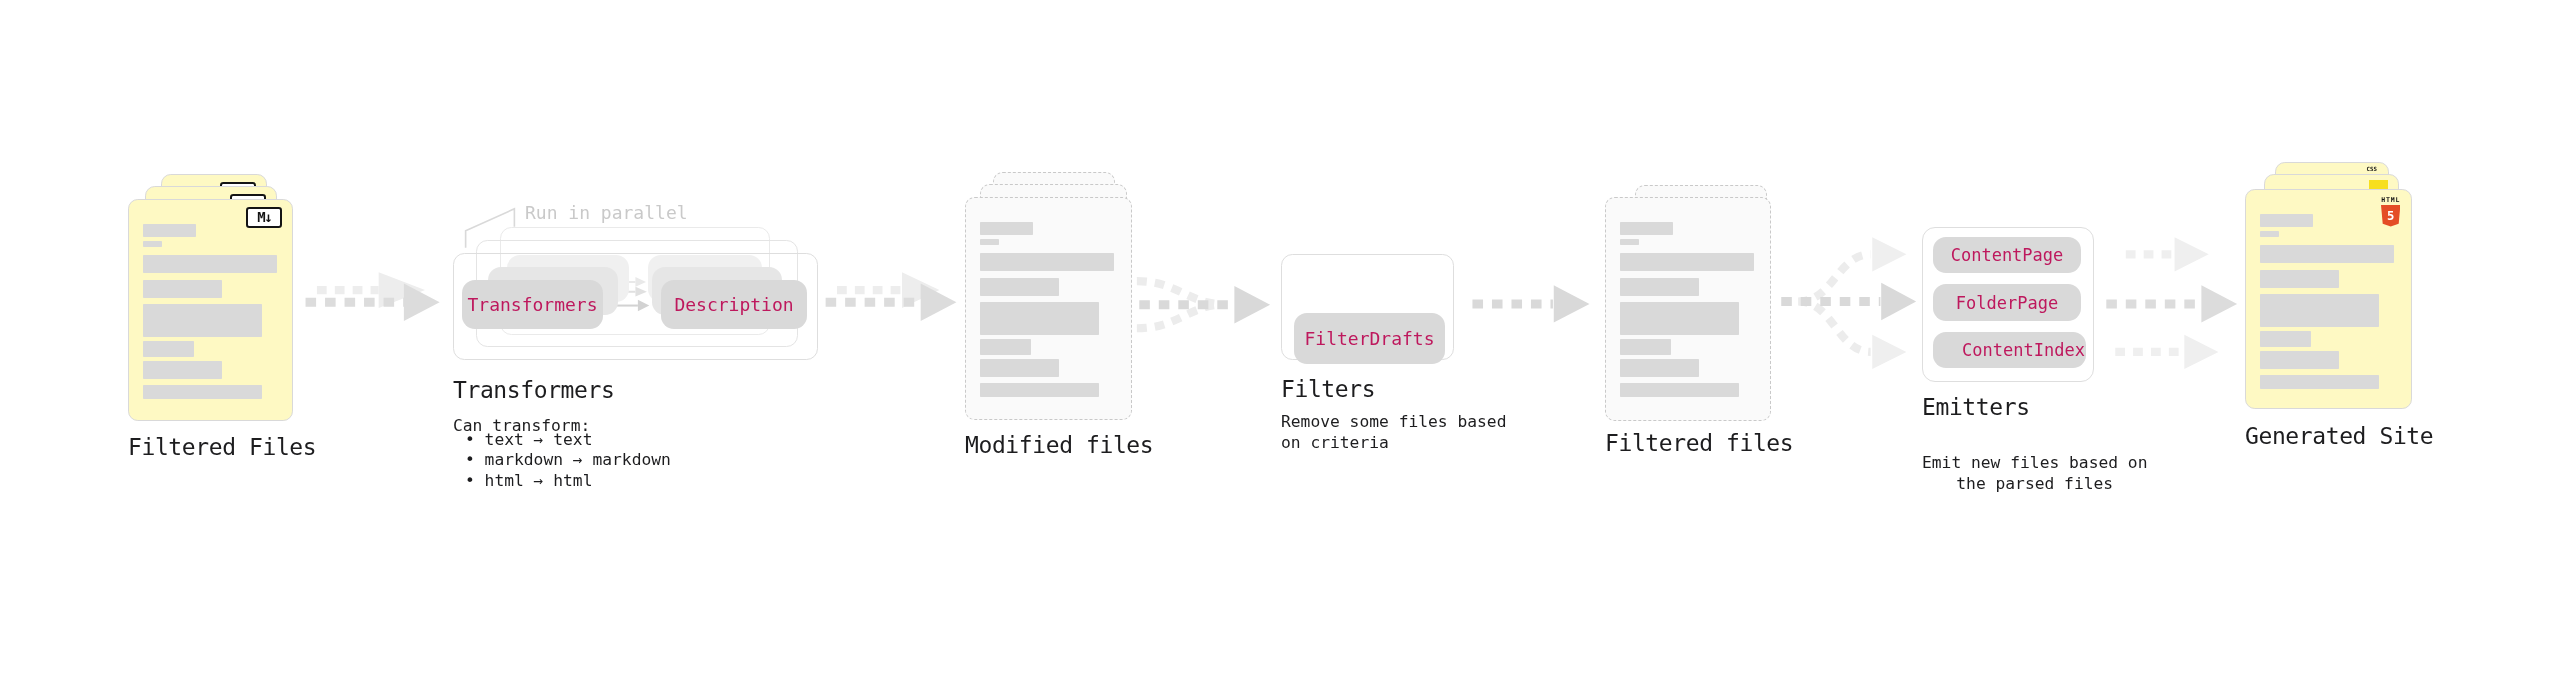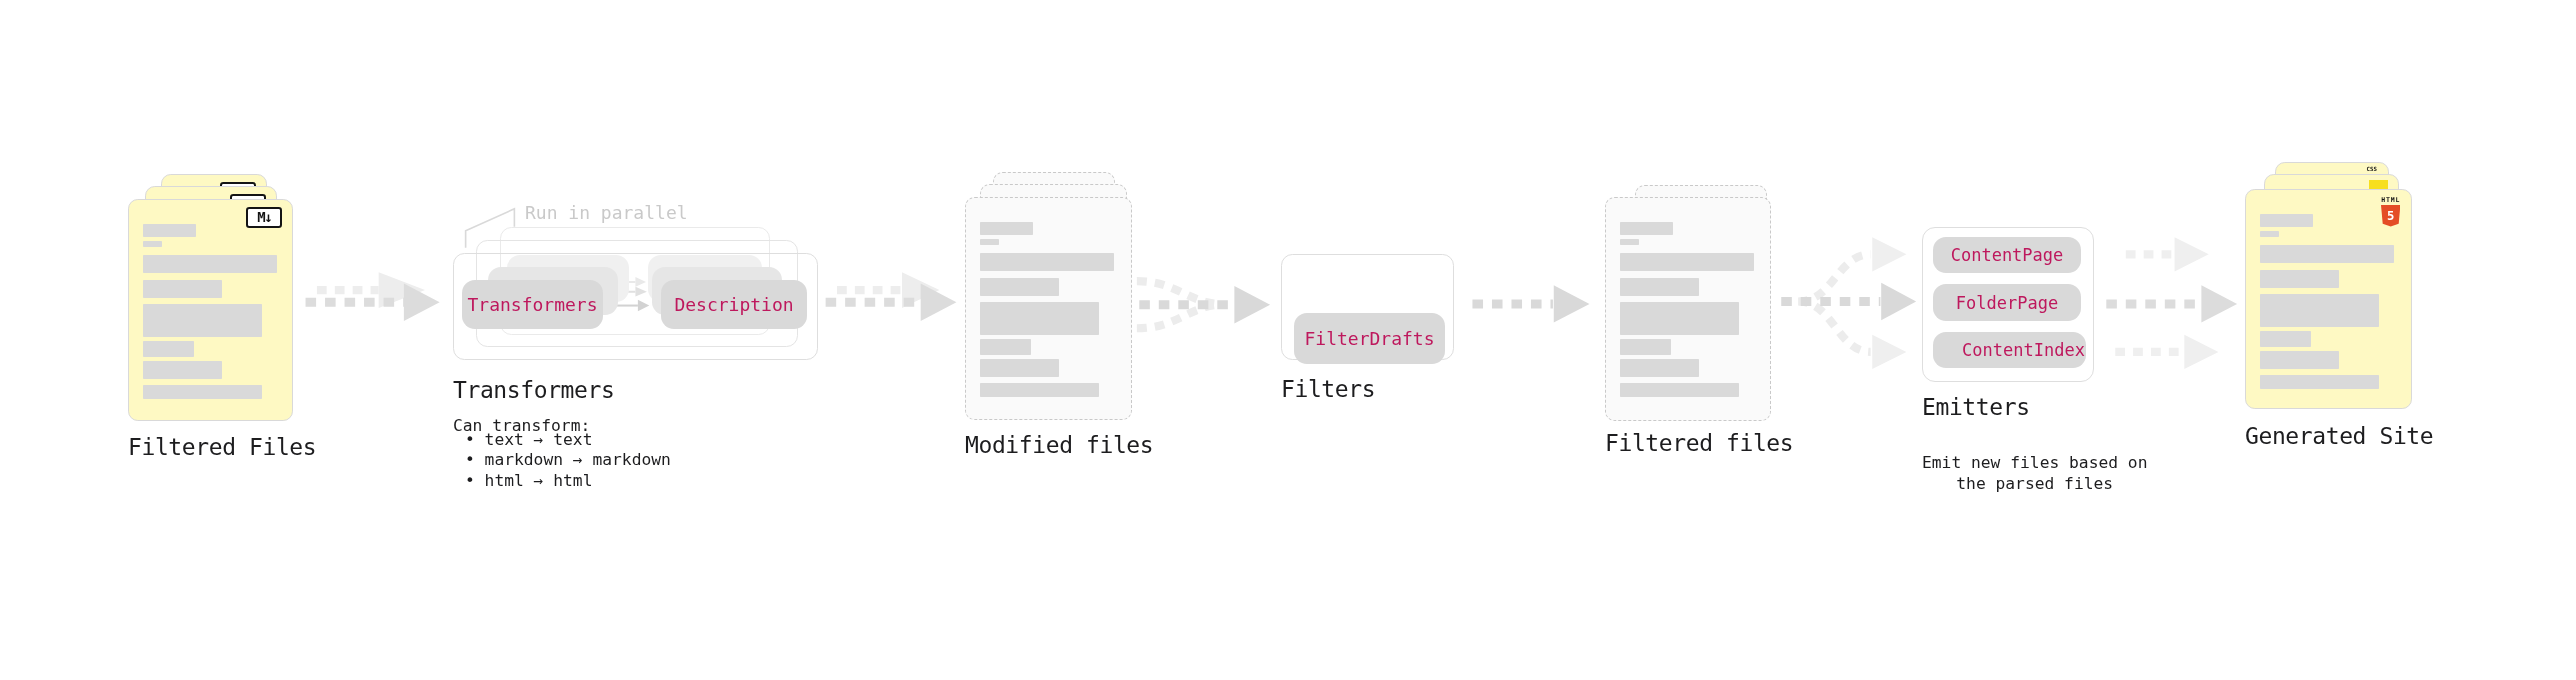--- a/index.html
+++ b/index.html
@@ -170,20 +170,22 @@
           <div class="bar" style="top: 161px; width: 79px; height: 18px;"></div>
           <div class="bar" style="top: 185px; width: 119px; height: 14px;"></div>
         </div>
     </div>
   </div>
   <div class="h" style="left:965px;top:432px;">Modified files</div>
 
   <div class="frame filled" style="left:1281px;top:254px;width:173px;height:106px;"></div>
   <div class="pill" style="left:1294px;top:279px;width:151px;height:51px;margin-top:34px;">FilterDrafts</div>
   <div class="h" style="left:1281px;top:376px;">Filters</div>
+  <div class="sub" style="left:1281px;top:411px;">Remove some files based
+on criteria</div>
 
   <div>
     <div class="doc dashed" style="left:1635px;top:185px;width:132px;height:98px;"></div>
     <div class="doc dashed" style="left:1605px;top:197px;width:166px;height:224px;">
       <div class="doc-bars">
           <div class="bar" style="top: 24.4px; width: 53px; height: 12.2px;"></div>
           <div class="bar" style="top: 41px; width: 18.7px; height: 5.7px;"></div>
           <div class="bar" style="top: 55px; width: 134px; height: 18px;"></div>
           <div class="bar" style="top: 80px; width: 79px; height: 18px;"></div>
           <div class="bar" style="top: 104px; width: 119px; height: 32.5px;"></div>

